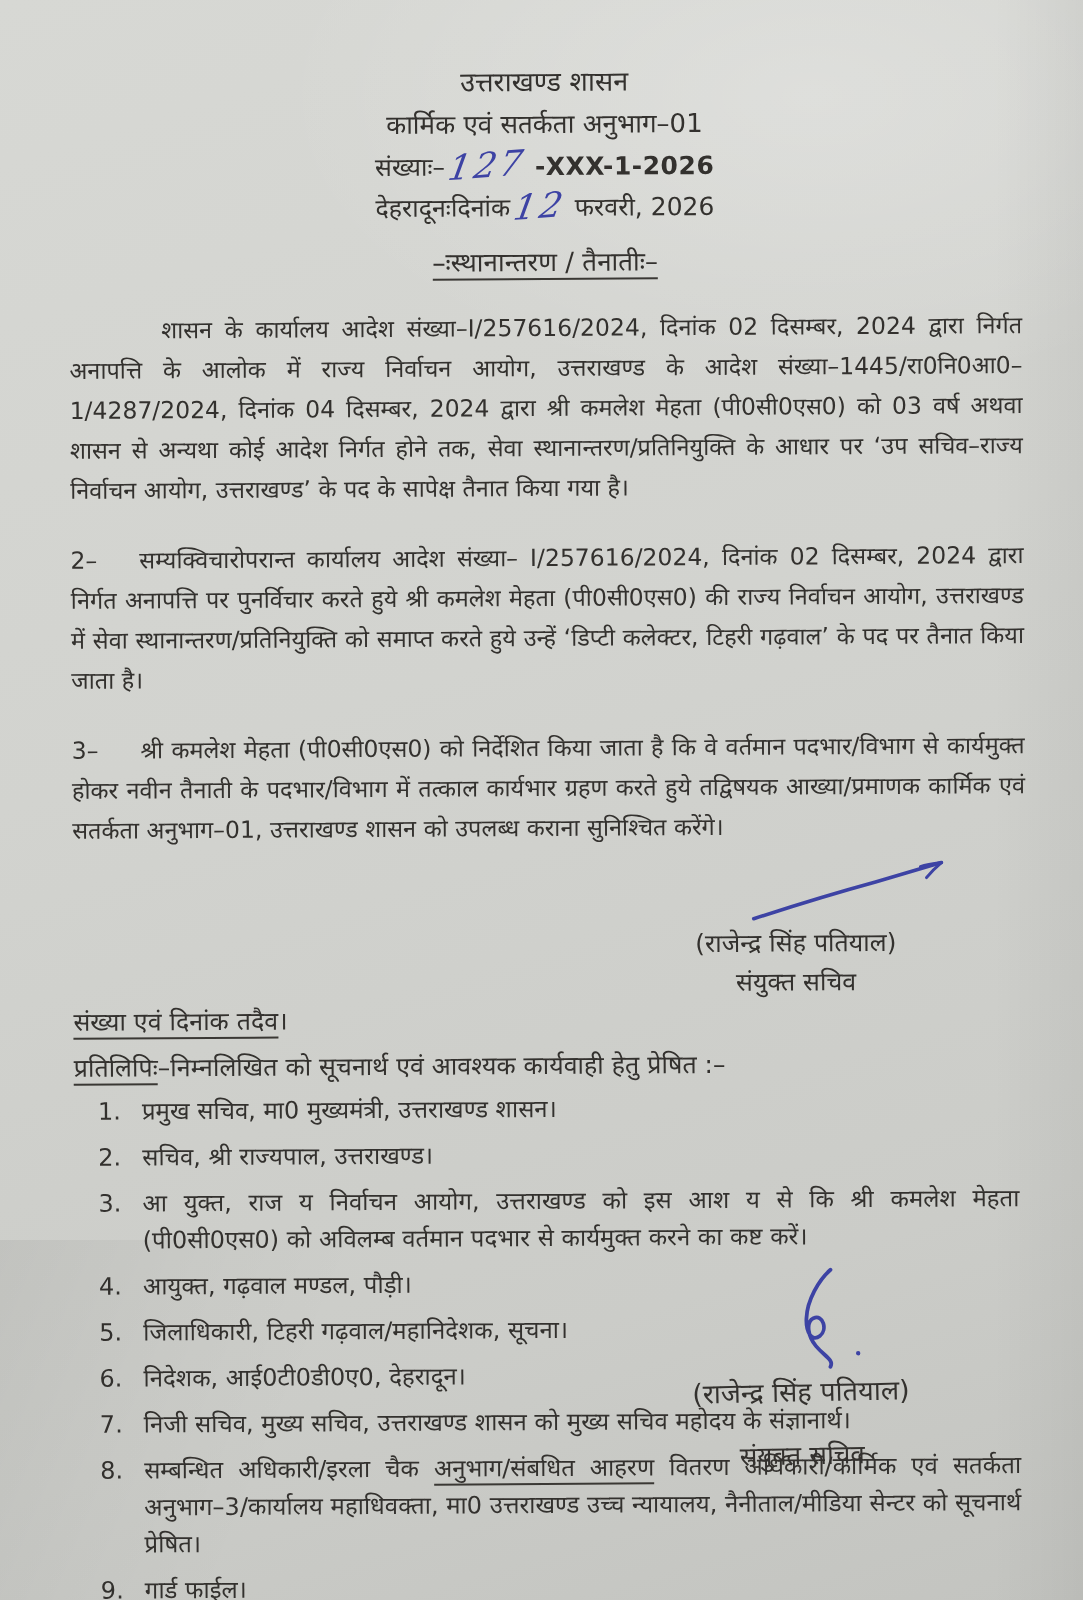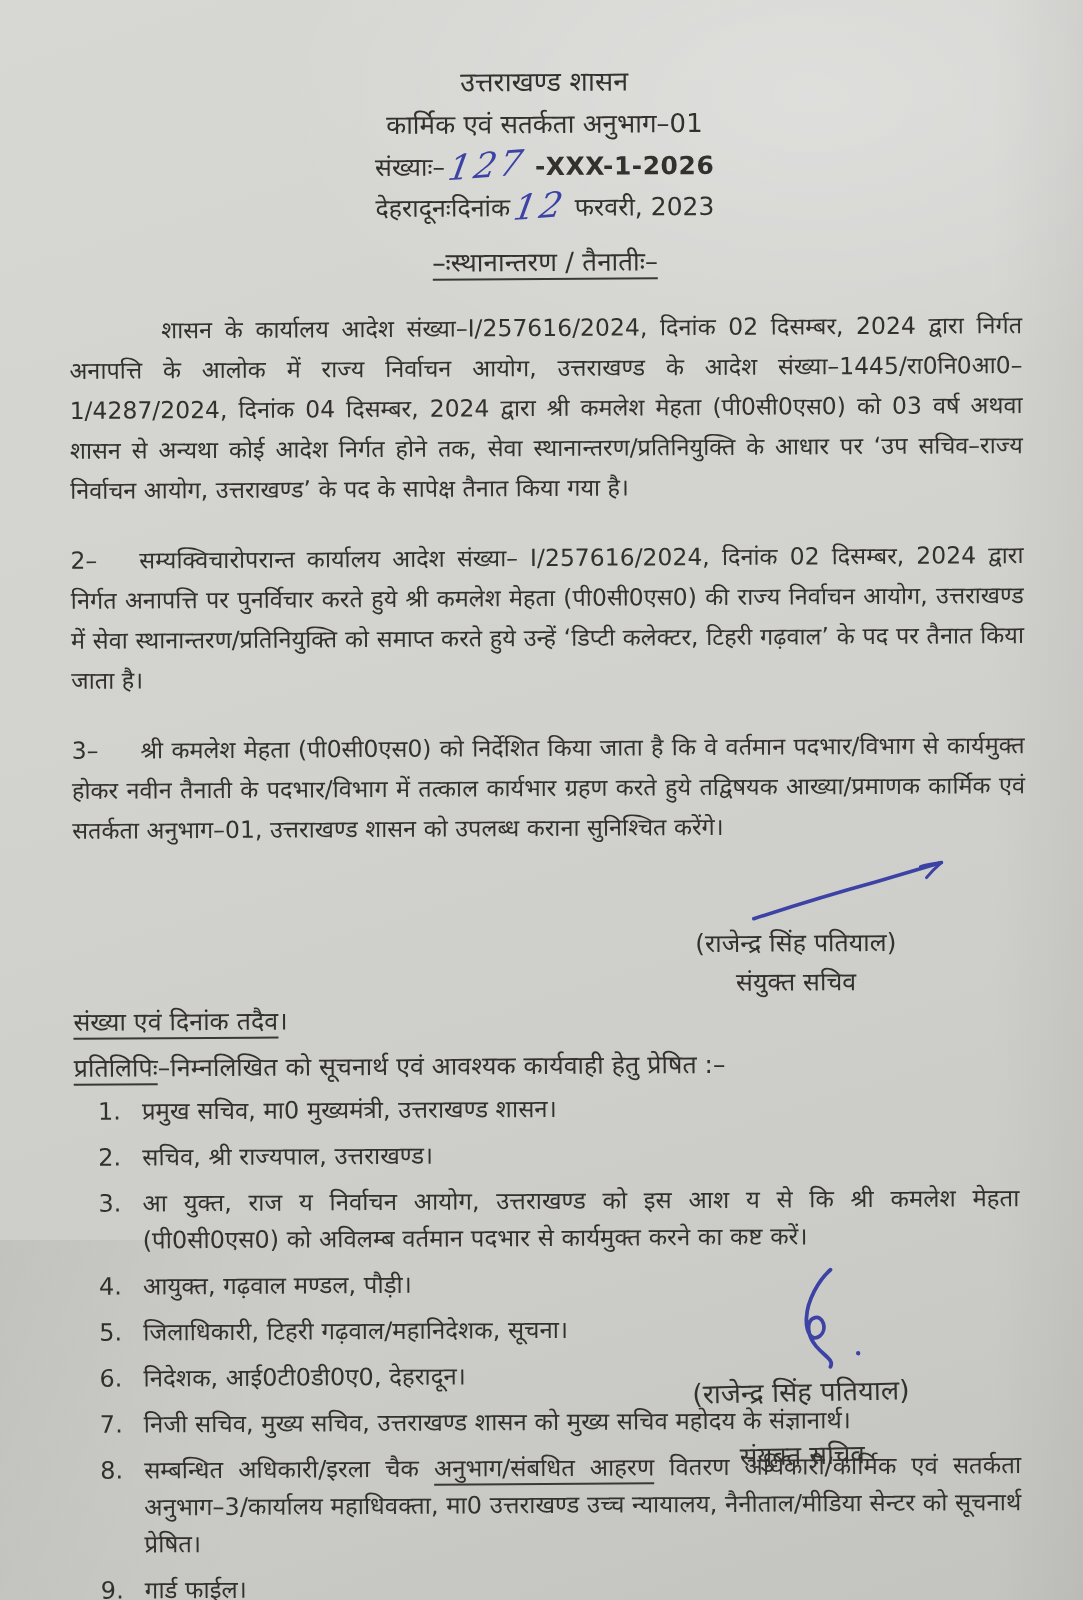--- a/index.html
+++ b/index.html
@@ -78,21 +78,21 @@
 <div class="paper">
   <div class="content">
 
     <div class="hdr">
       <div class="hdr-l1">उत्तराखण्ड शासन</div>
       <div class="hdr-l2">कार्मिक एवं सतर्कता अनुभाग–01</div>
       <div class="hdr-l3">
         <span>संख्याः–</span><span class="hand">127</span><span class="bold-latin">-XXX-1-2026</span>
       </div>
       <div class="hdr-l4">
-        <span>देहरादूनःदिनांक</span><span class="hand">12</span><span>फरवरी, 2023</span>
+        <span>देहरादूनःदिनांक</span><span class="hand">12</span><span>फरवरी, 2026</span>
       </div>
       <div class="subject">
         <span class="u">–ःस्थानान्तरण / तैनातीः–</span>
       </div>
     </div>
 
     <p class="para first">शासन के कार्यालय आदेश संख्या–I/257616/2024, दिनांक 02 दिसम्बर, 2024 द्वारा निर्गत अनापत्ति के आलोक में राज्य निर्वाचन आयोग, उत्तराखण्ड के आदेश संख्या–1445/रा0नि0आ0–1/4287/2024, दिनांक 04 दिसम्बर, 2024 द्वारा श्री कमलेश मेहता (पी0सी0एस0) को 03 वर्ष अथवा शासन से अन्यथा कोई आदेश निर्गत होने तक, सेवा स्थानान्तरण/प्रतिनियुक्ति के आधार पर ‘उप सचिव–राज्य निर्वाचन आयोग, उत्तराखण्ड’ के पद के सापेक्ष तैनात किया गया है।</p>
 
     <p class="para"><span class="pnum">2–</span><span>सम्यक्विचारोपरान्त कार्यालय आदेश संख्या– I/257616/2024, दिनांक 02 दिसम्बर, 2024 द्वारा निर्गत अनापत्ति पर पुनर्विचार करते हुये श्री कमलेश मेहता (पी0सी0एस0) की राज्य निर्वाचन आयोग, उत्तराखण्ड में सेवा स्थानान्तरण/प्रतिनियुक्ति को समाप्त करते हुये उन्हें ‘डिप्टी कलेक्टर, टिहरी गढ़वाल’ के पद पर तैनात किया जाता है।</span></p>
 

